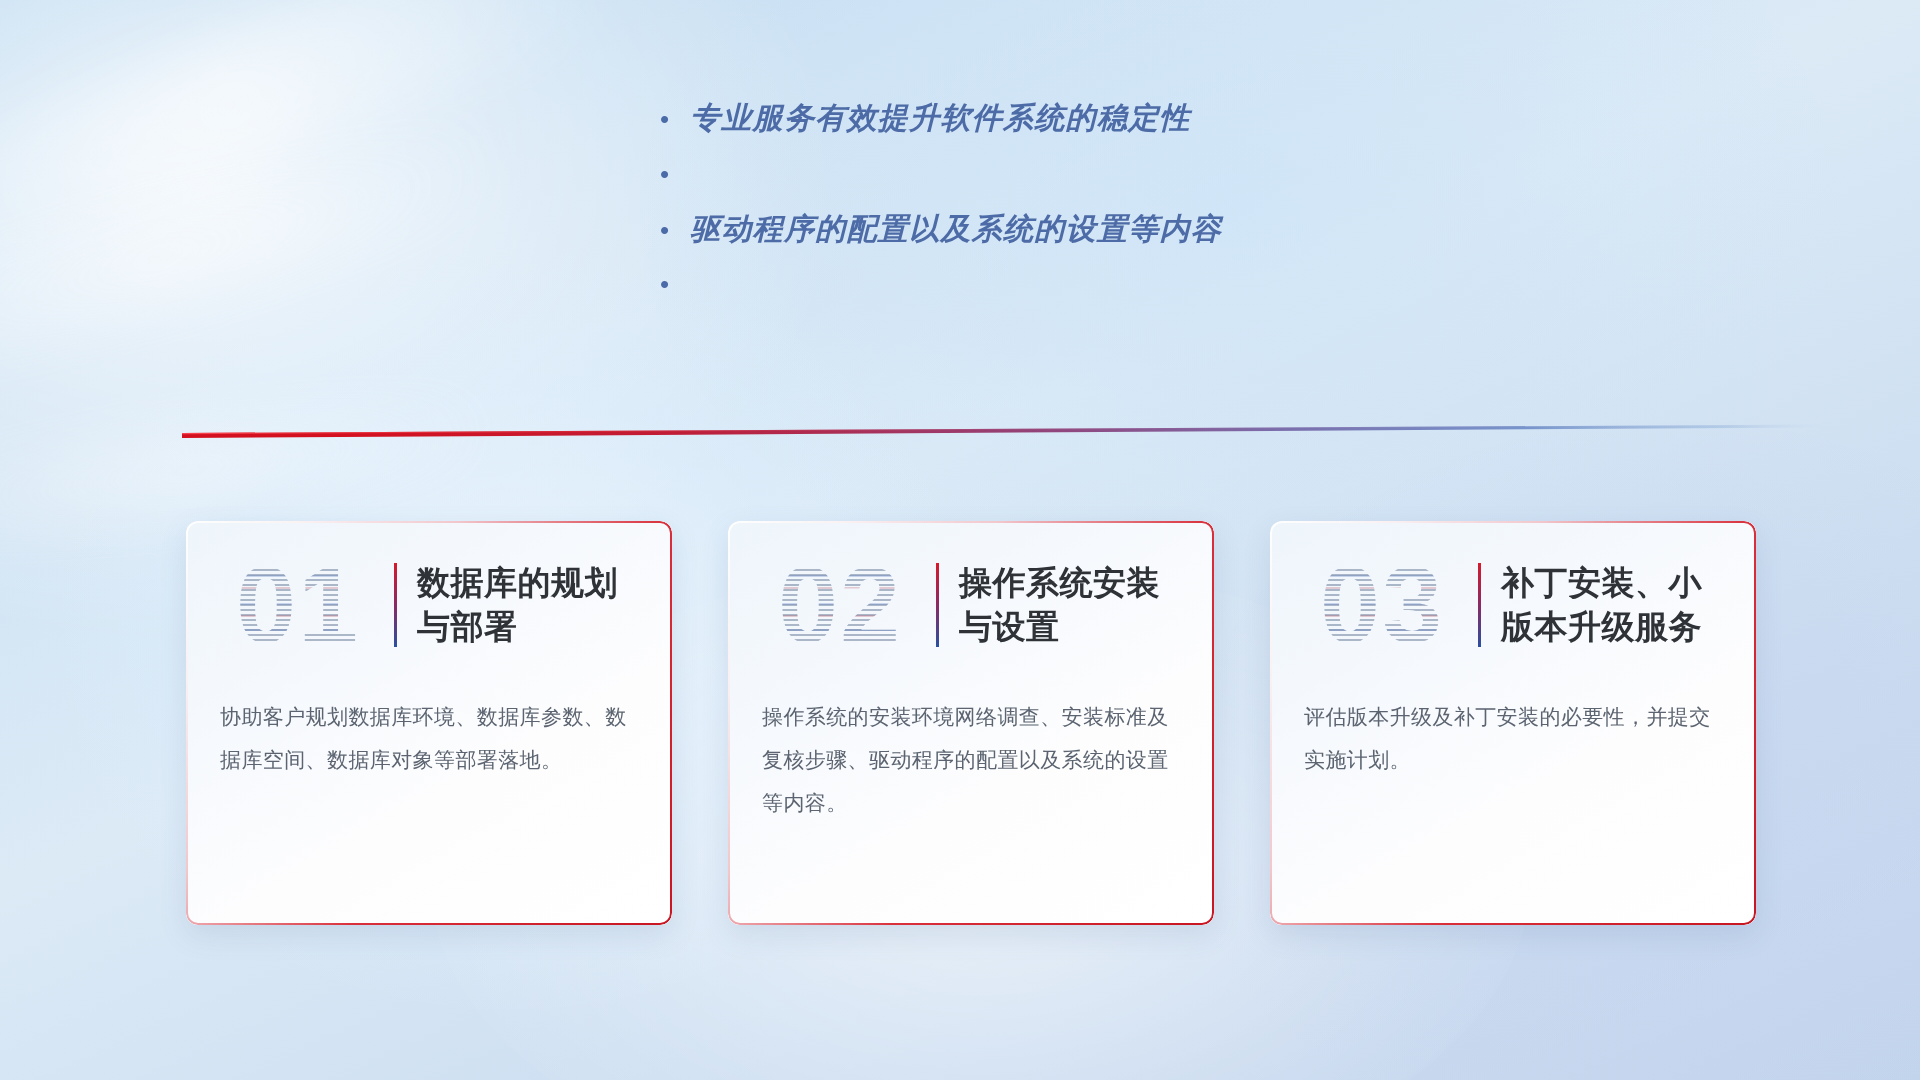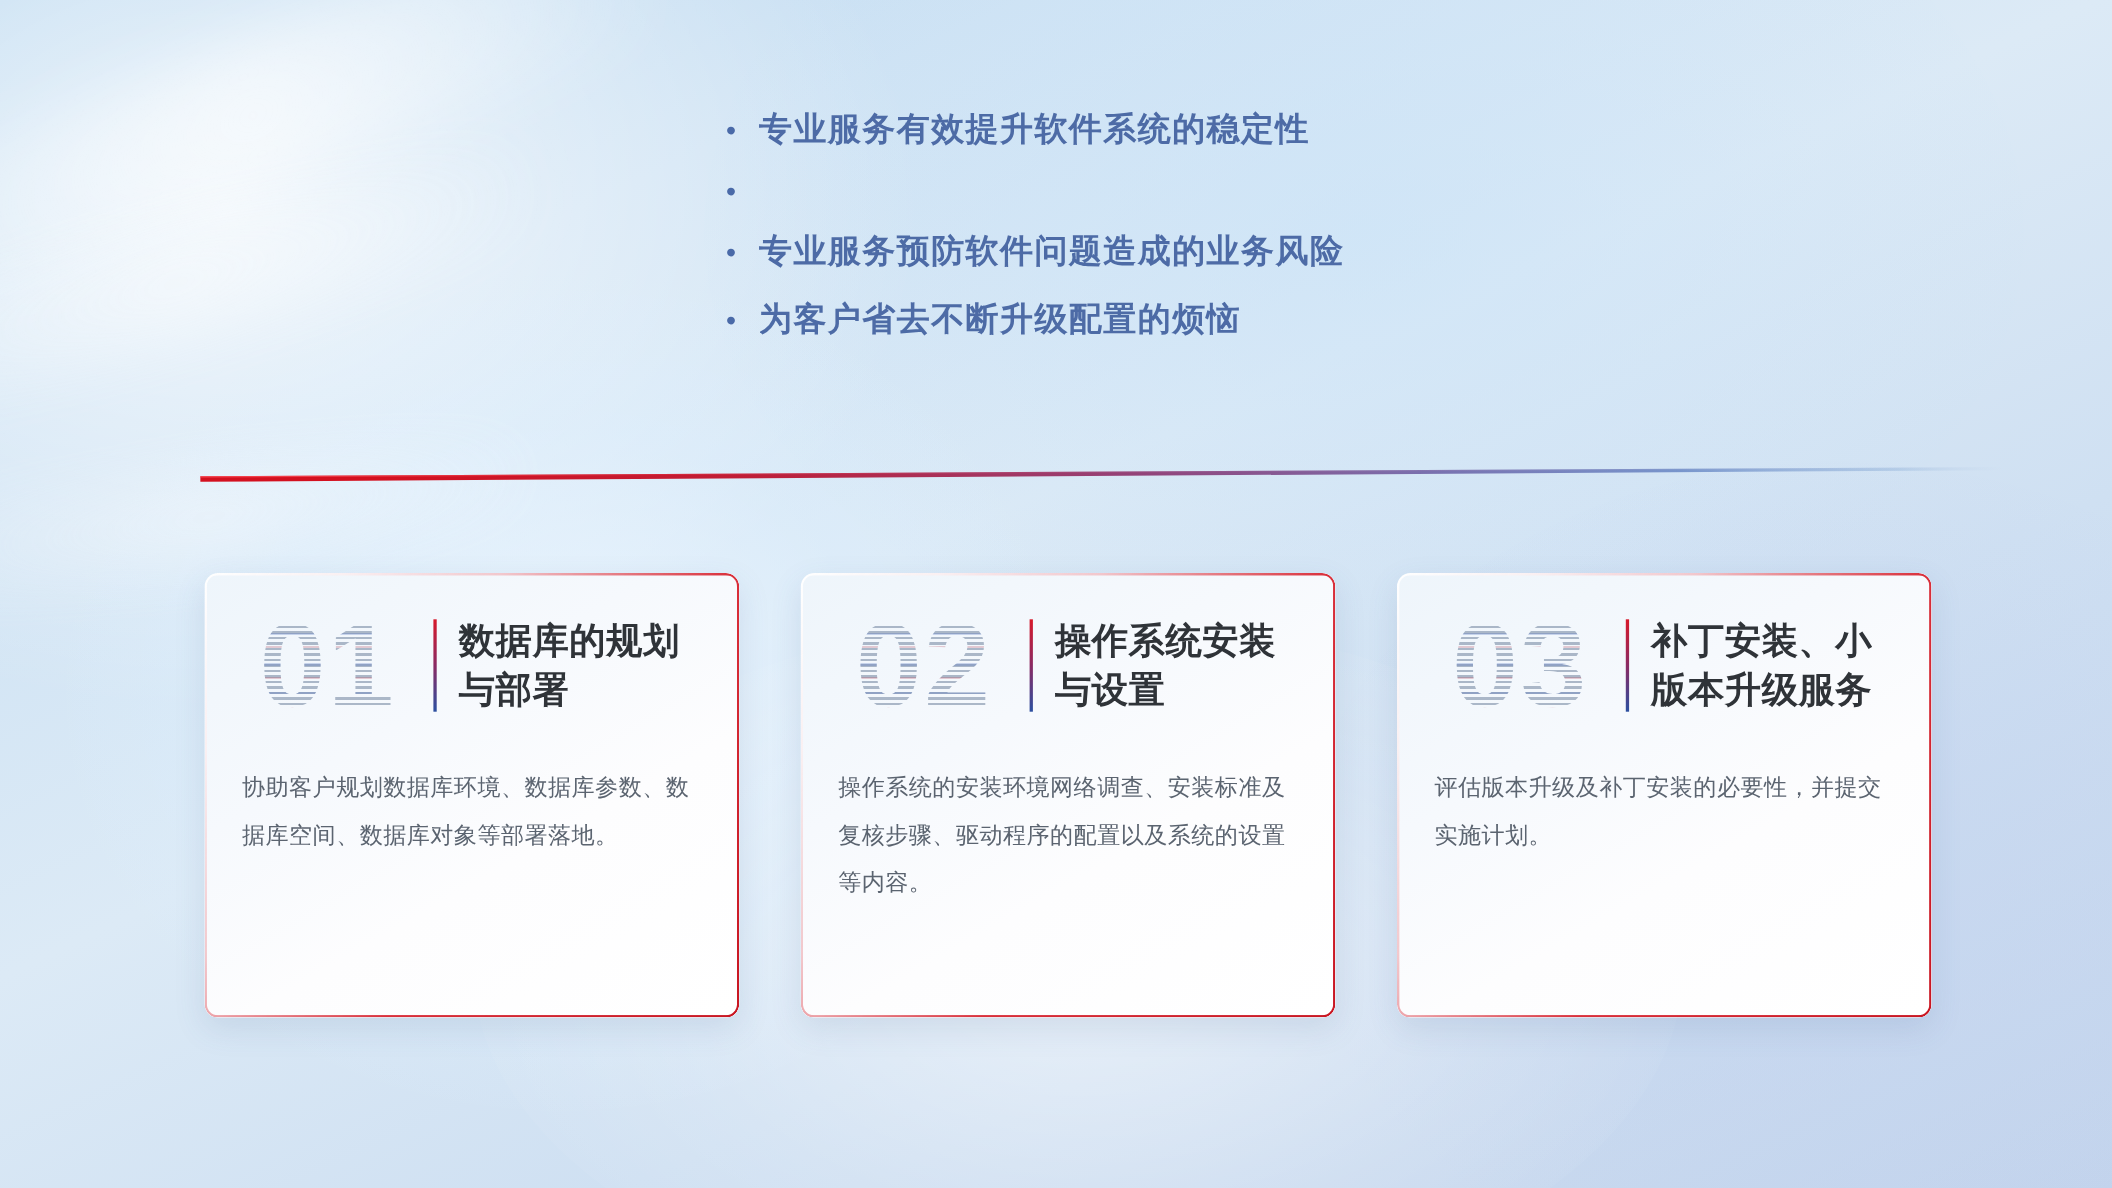--- a/index.html
+++ b/index.html
@@ -70,20 +70,21 @@
     line-height: 1;
     text-align: left;
   }
   .bullet-text {
     font-size: 30px;
     letter-spacing: 1.3px;
     color: #4d6ba6;
     font-weight: 600;
     line-height: 1.35;
     white-space: nowrap;
+    font-style: italic;
   }
 
   
   .divider-wrap {
     position: absolute;
     left: 182px;
     top: 415px;
     width: 1640px;
     height: 26px;
     pointer-events: none;
@@ -229,25 +230,24 @@
   <div class="bullets">
     <div class="bullet-row">
       <span class="bullet-dot">•</span>
       <span class="bullet-text">专业服务有效提升软件系统的稳定性</span>
     </div>
     <div class="bullet-row">
       <span class="bullet-dot">•</span>
     </div>
     <div class="bullet-row">
       <span class="bullet-dot">•</span>
-      <span class="bullet-text">专业服务预防软件问题造成的业务风险</span>
+      <span class="bullet-text">驱动程序的配置以及系统的设置等内容</span>
     </div>
     <div class="bullet-row">
       <span class="bullet-dot">•</span>
-      <span class="bullet-text">为客户省去不断升级配置的烦恼</span>
     </div>
   </div>
 
   <div class="divider-wrap">
     <svg viewBox="0 0 1640 26" preserveAspectRatio="none">
       <defs>
         <linearGradient id="ruleGrad" x1="0" y1="0" x2="1" y2="0">
           <stop offset="0" stop-color="#d3101f" stop-opacity="1"></stop>
           <stop offset="0.10" stop-color="#d3101f" stop-opacity="1"></stop>
           <stop offset="0.30" stop-color="#c01d36" stop-opacity="1"></stop>

